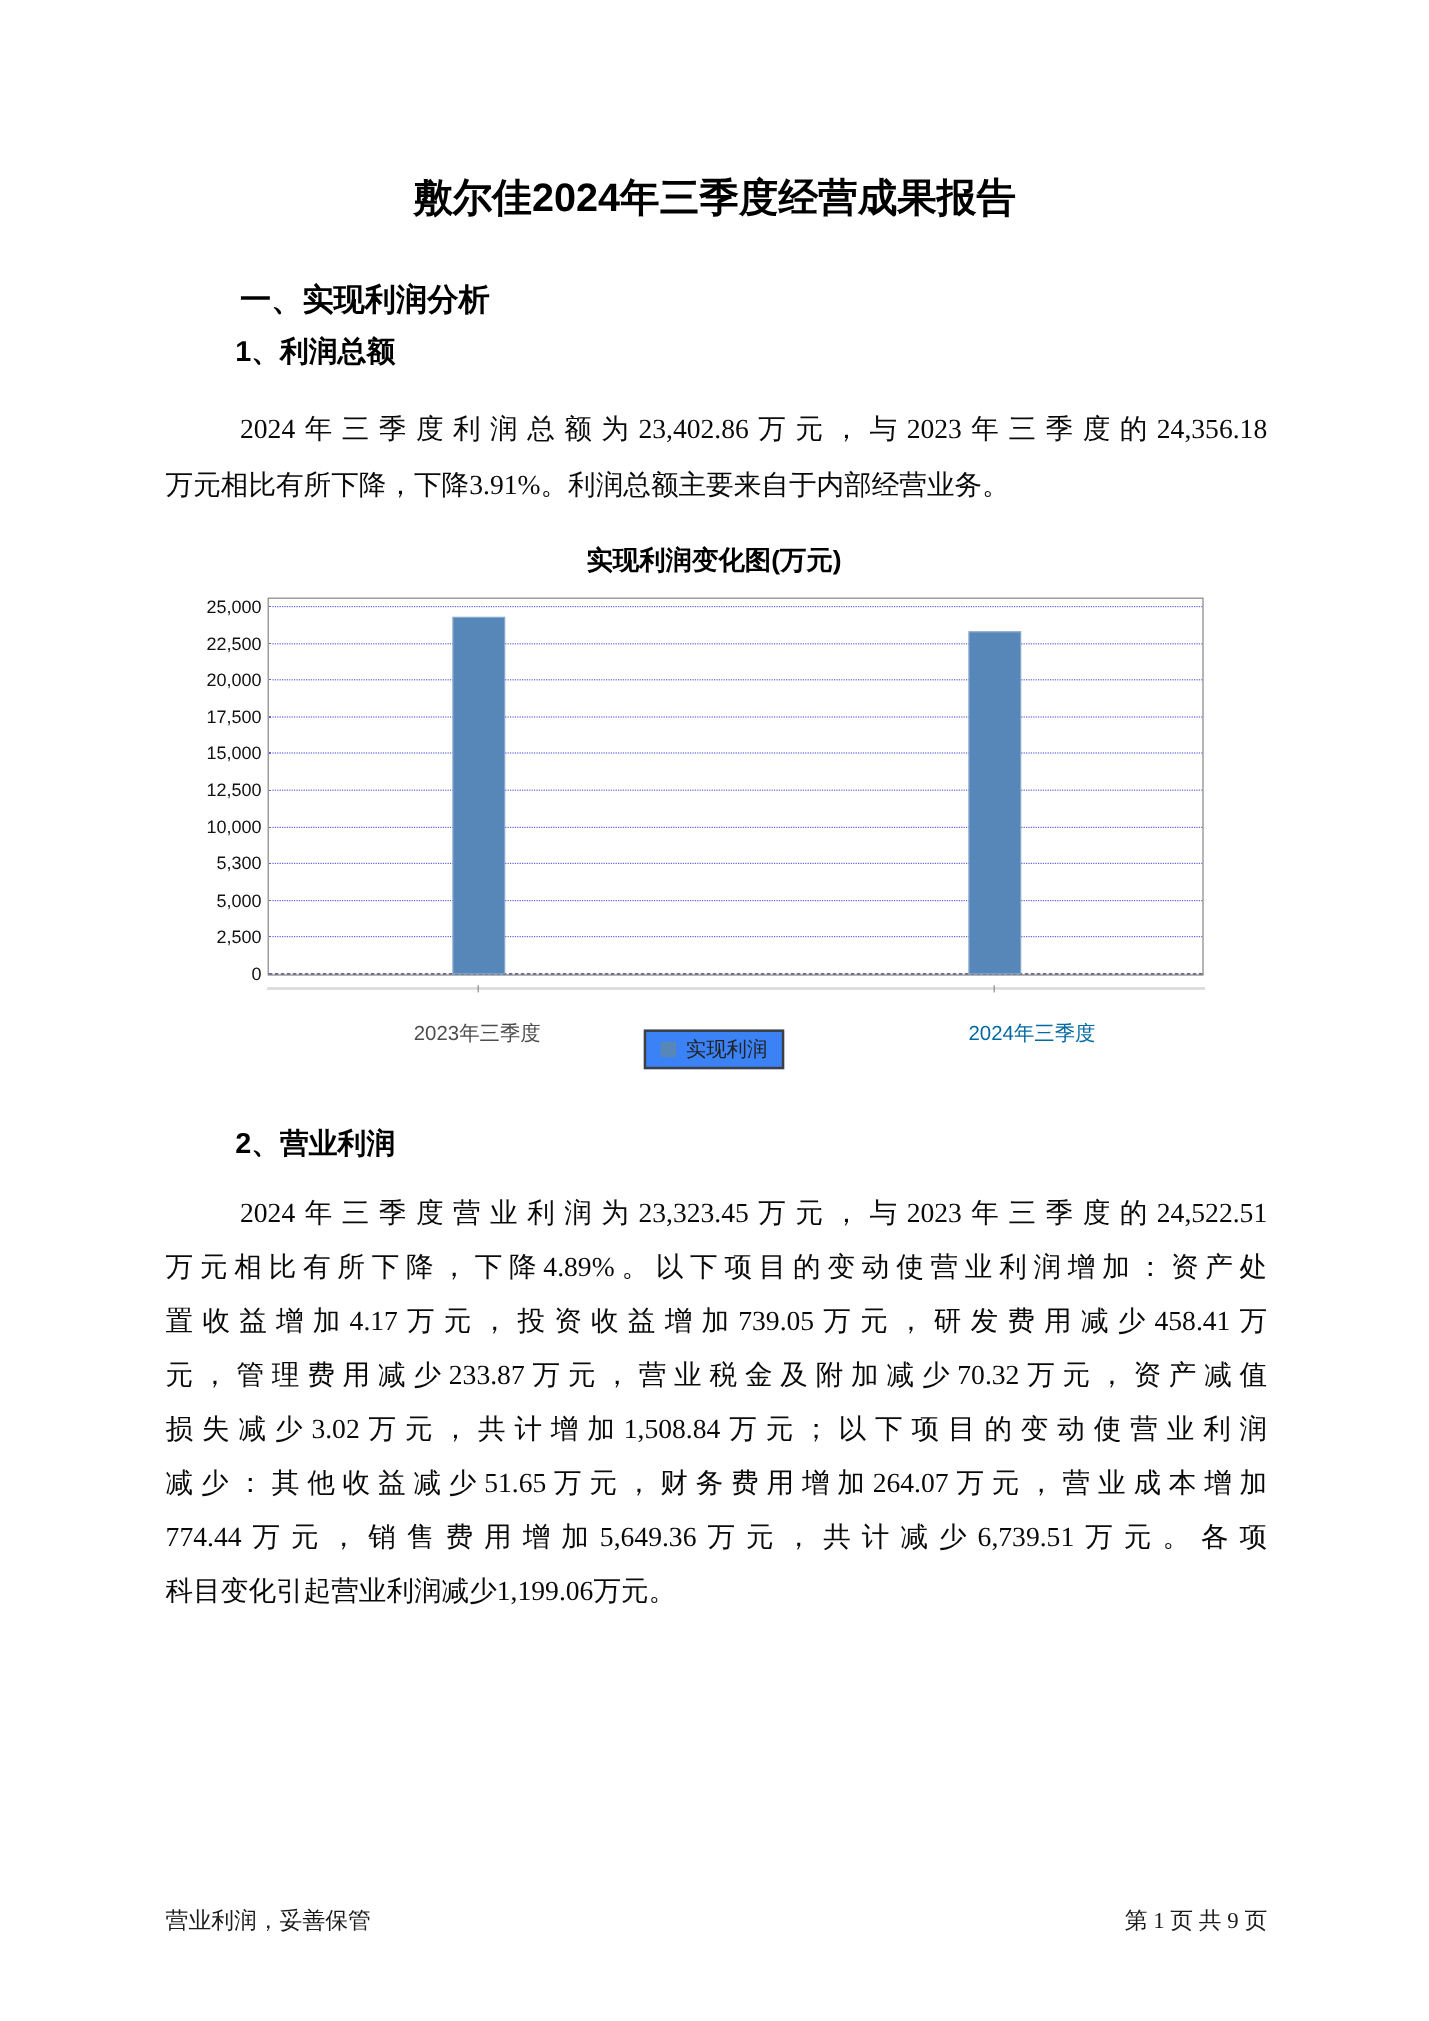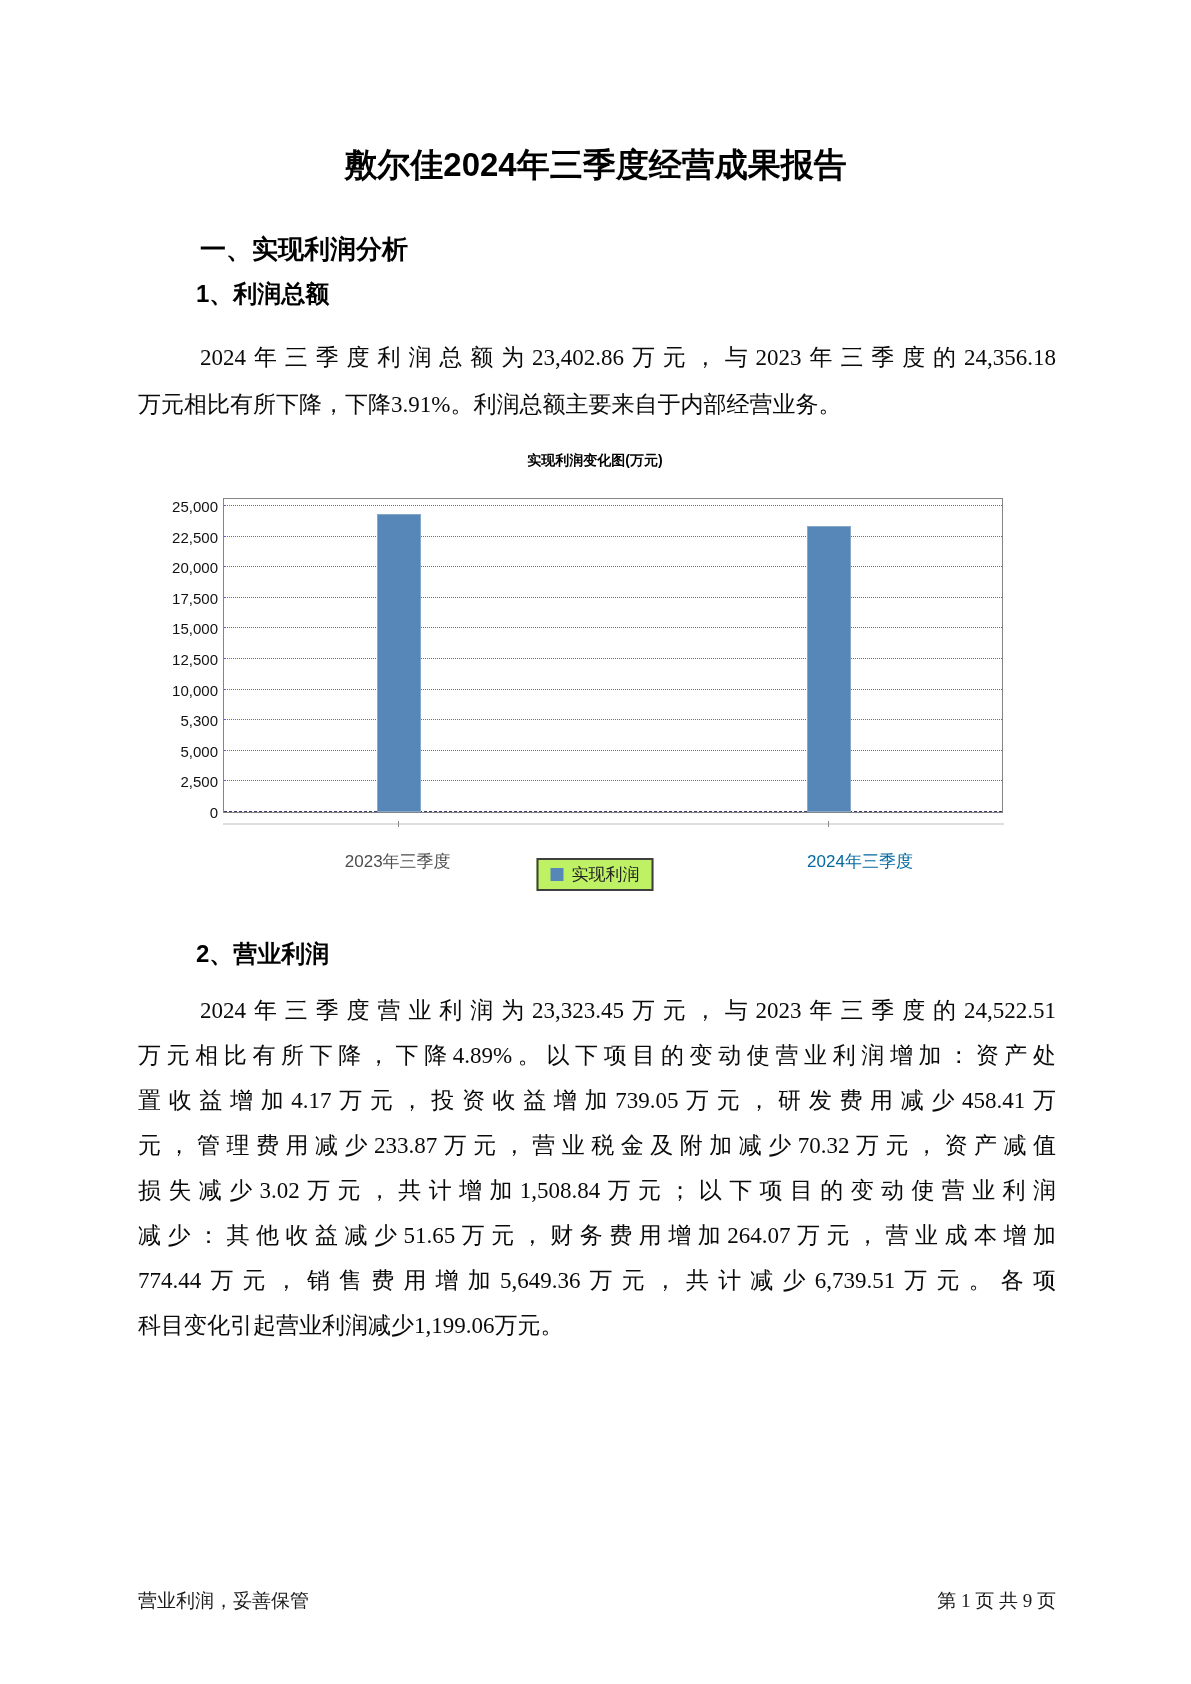--- a/index.html
+++ b/index.html
@@ -63,21 +63,21 @@
     position: absolute;
     left: 187px; top: 444px;
     width: 816px; height: 462px;
   }
   .chart-title {
     position: absolute;
     top: 8px; left: 0; right: 0;
     text-align: center;
     font-family: "Liberation Sans", "DejaVu Sans", sans-serif;
     font-weight: 700;
-    font-size: 14px;
+    font-size: 22px;
     color: #000;
   }
   .plot {
     position: absolute;
     left: 36px; top: 54px;
     width: 780px; height: 315px;
     border: 1px solid #858585;
     background: #ffffff;
   }
   .gridline {
@@ -131,21 +131,21 @@
     margin-top: 18px;
   }
   .legend {
     position: absolute;
     top: 414px; left: 50%;
     transform: translateX(-50%);
     display: inline-flex;
     align-items: center;
     gap: 8px;
     border: 2px solid #3f3f3f;
-    background: #bef264;
+    background: #3b82f6;
     padding: 6px 12px;
   }
   .legend-swatch {
     width: 13px; height: 13px;
     display: inline-block;
   }
   .legend-label {
     font-family: "Liberation Sans", "DejaVu Sans", sans-serif;
     font-size: 17px;
     color: #222;

